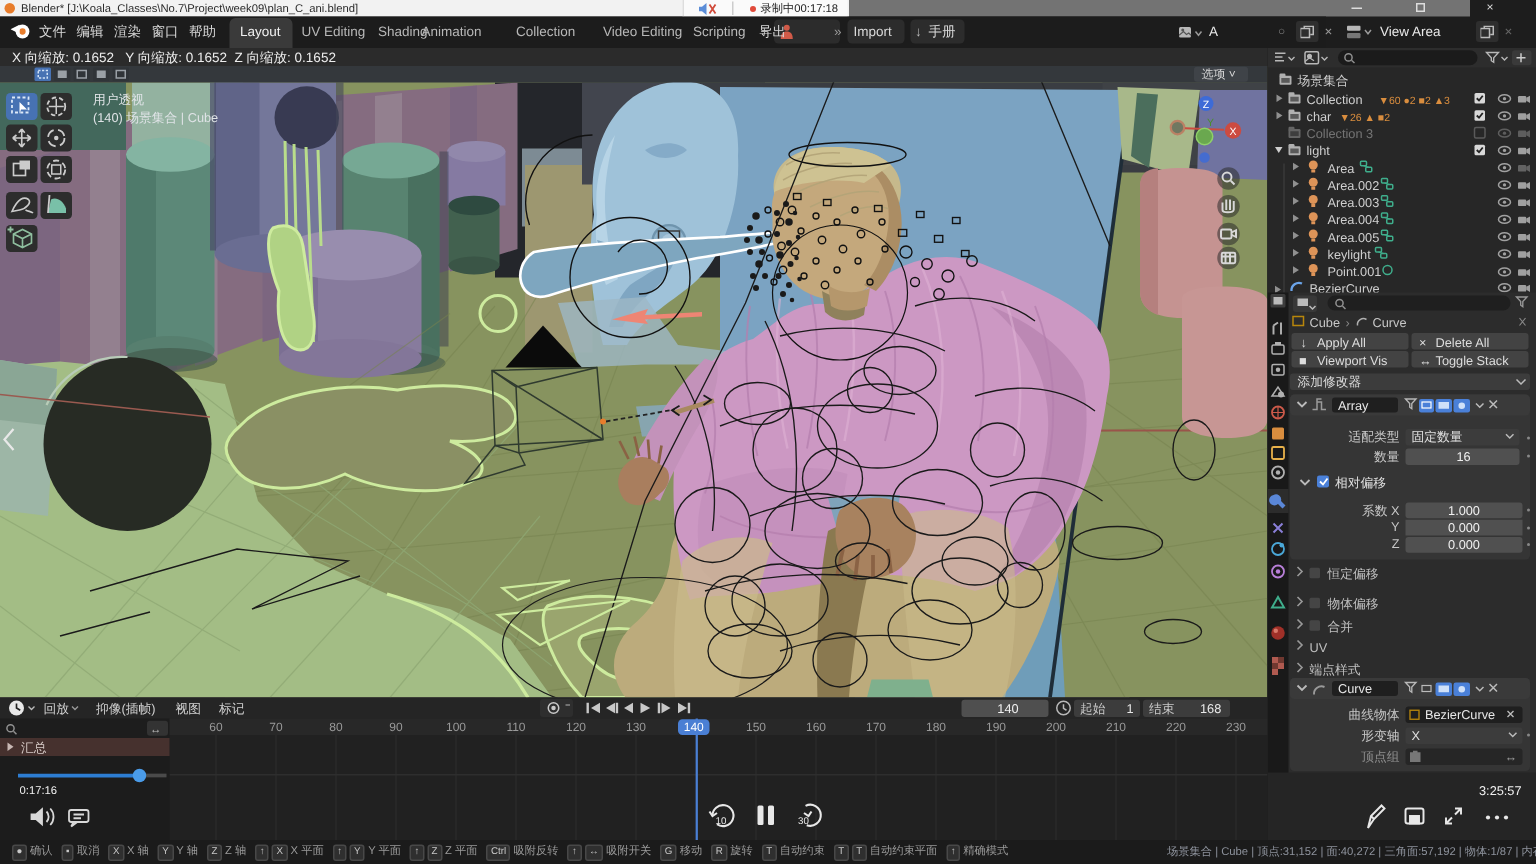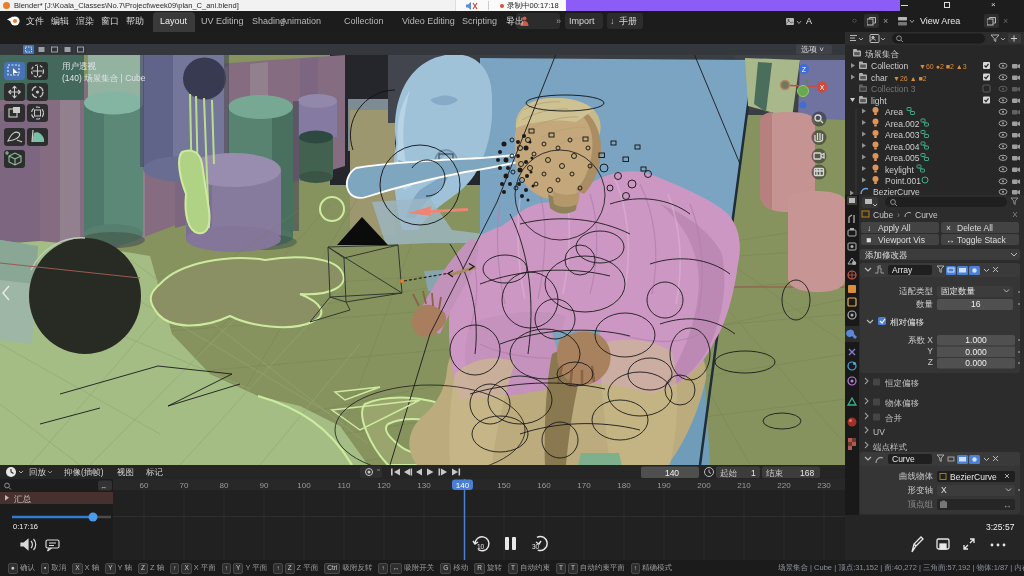--- a/index.html
+++ b/index.html
@@ -2,21 +2,21 @@
 <html><head><meta charset="utf-8"><style>
 *{margin:0;padding:0;box-sizing:border-box}
 html,body{width:1024px;height:576px;overflow:hidden;background:#1d1d1d;font-family:"Liberation Sans",sans-serif;-webkit-font-smoothing:antialiased}
 .ab{position:absolute}
 #stage{position:relative;width:1024px;height:576px}
 .tx{white-space:nowrap;line-height:1}
 </style></head>
 <body>
 <div id="stage">
 
-<div class="ab" id="titlebar" style="left:0;top:0;width:900px;height:11px;background:#8b5cf6">
+<div class="ab" id="titlebar" style="left:0;top:0;width:980px;height:11px;background:#737373">
   <div class="ab" style="left:0;top:0;width:566px;height:11px;background:#f2f2f2"></div>
   <div class="ab" style="left:3px;top:2px;width:7px;height:7px;border-radius:50%;background:#e87d2c"></div>
   <div class="ab tx" style="left:14px;top:2px;font-size:7.5px;color:#2a2a2a">Blender* [J:\Koala_Classes\No.7\Project\week09\plan_C_ani.blend]</div>
   <div class="ab" style="left:455px;top:0;width:110px;height:11px;background:#fafafa;border-left:1px solid #ddd"></div>
   <svg class="ab" style="left:466px;top:2px" width="12" height="8" viewBox="0 0 12 8">
         <path d="M0,2.5 h2 L5,0 v8 L2,5.5 h-2 Z" fill="#5b8dd8"></path>
         <path d="M7,1 L11,7 M11,1 L7,7" stroke="#d04a3a" stroke-width="1.2"></path>
       </svg>
   <div class="ab" style="left:488px;top:1px;width:1px;height:9px;background:#ccc"></div>
   <div class="ab" style="left:500px;top:4px;width:4px;height:4px;border-radius:50%;background:#e04a3a"></div>
@@ -79,20 +79,23 @@
       </svg>
   <div class="ab tx" style="left:920px;top:6px;color:#e8e8e8">View Area</div>
   <div class="ab" style="left:984px;top:3px;width:15px;height:14px;background:#2e2e2e;border-radius:2px"></div>
   <svg class="ab" style="left:987px;top:6px" width="9" height="9" viewBox="0 0 9 9">
         <rect x="0" y="2" width="6" height="6" fill="none" stroke="#bbb"></rect>
         <path d="M2.5,2 V0.5 H8.5 V6 H6.5" fill="none" stroke="#bbb"></path>
       </svg>
   <div class="ab tx" style="left:1003px;top:6px;color:#666">×</div>
 </div>
 
+<div class="ab" style="left:0;top:32px;width:845px;height:12px;background:#2b2b2b">
+  <div class="ab tx" style="left:8px;top:2px;font-size:9px;color:#ededed">X 向缩放: 0.1652&nbsp;&nbsp;&nbsp;Y 向缩放: 0.1652&nbsp;&nbsp;Z 向缩放: 0.1652</div>
+</div>
 
 <div class="ab" id="viewport" style="left:0;top:44px;width:753px;height:421px;background:#737373">
 <svg width="845" height="421" viewBox="0 0 845 421" style="position:absolute;left:0;top:0">
 
 <rect x="0" y="0" width="845" height="421" fill="#87935f"></rect>
 <rect x="330" y="11" width="180" height="130" fill="#24262b"></rect>
 <rect x="460" y="11" width="385" height="60" fill="#3a3d42"></rect>
 <rect x="735" y="11" width="110" height="55" fill="#3f4246"></rect>
 
 <polygon points="0,56 130,26 345,11 345,122 280,142 160,187 0,247" fill="#856c80"></polygon>

